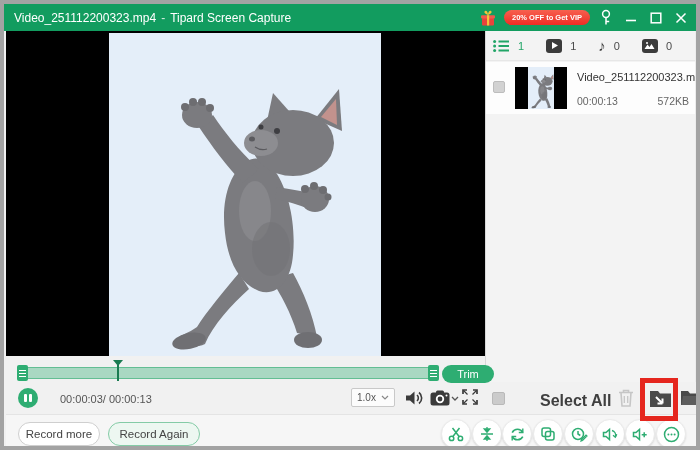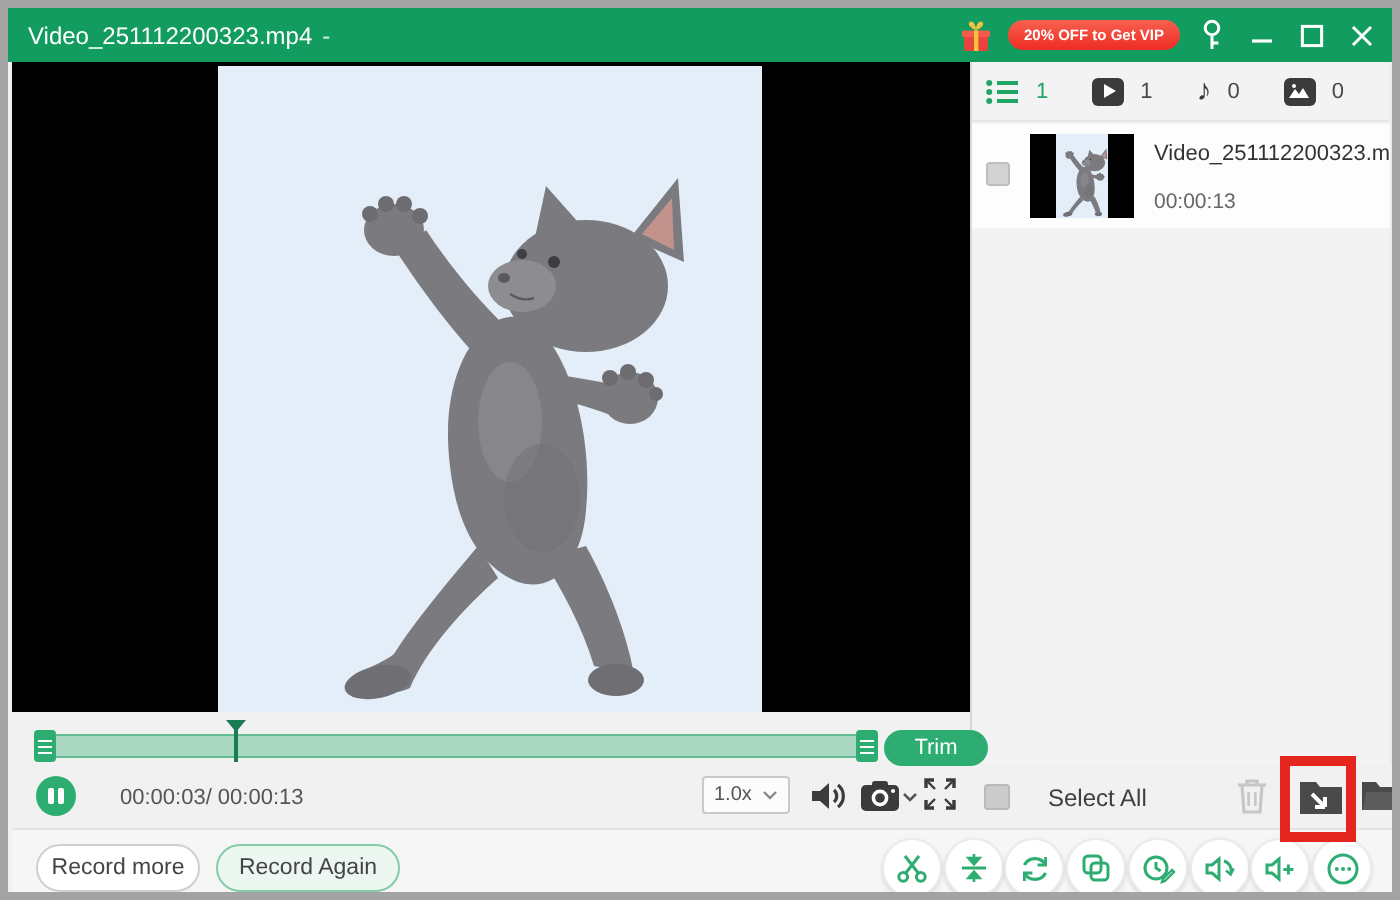--- a/index.html
+++ b/index.html
@@ -69,21 +69,21 @@
   .pause-btn i { display:block; width:2.5px; height:8px; background:#fff; border-radius:1px; }
   .time-display { position:absolute; left:56px; top:389px; font-size:11px; color:#555; }
   .speed-select { position:absolute; left:347px; top:384px; width:44px; height:19px; background:#fcfcfc;
                   border:1px solid #c9c9c9; border-radius:2px; display:flex; align-items:center;
                   justify-content:space-between; padding:0 5px; font-size:10px; color:#555; }
   .ctl-icon { position:absolute; display:flex; align-items:center; justify-content:center; }
 
   
   .selall-check { position:absolute; left:488px; top:388px; width:13px; height:13px;
                   background:#cbcbcb; border:1px solid #b9b9b9; border-radius:2px; }
-  .selall-label { position:absolute; left:520px; top:388px; font-size:12px; color:#3f3f3f; }
+  .selall-label { position:absolute; left:536px; top:388px; font-size:16px; color:#3f3f3f;font-weight:bold; }
   .highlight-box { position:absolute; left:636px; top:374px; width:38px; height:43px;
                    border:5px solid #e5261e; z-index:6; }
 
   
   .toolbar-strip { position:absolute; left:2px; top:410px; width:696px; height:38px;
                    background:#f6f6f6; border-top:1px solid #e4e4e4; }
   .pill-btn { position:absolute; height:24px; border-radius:12px; display:flex; align-items:center;
               justify-content:center; font-size:11.5px; color:#444; }
   .pill-btn.plain { left:14px; top:418px; width:82px; background:#fff; border:1px solid #cfcfcf; }
   .pill-btn.green { left:104px; top:418px; width:92px; background:#edf7f1; border:1px solid #84cba6; }
@@ -130,20 +130,21 @@
       <path d="M146 114 q6 4 12 2" stroke="#5a5a5e" stroke-width="1.2" fill="none"></path>
     </g>
   </defs>
 </svg>
 
 <div class="window">
 
   <div class="titlebar">
     <span class="title-text">Video_251112200323.mp4</span>
     <span class="sep">-</span>
+    <span class="title-text">Tipard Screen Capture</span>
     <div class="tb-right">
       <span class="tb-btn">
         <svg width="18" height="18" viewBox="0 0 18 18">
           <rect x="3" y="9" width="12" height="7.5" rx="1" fill="#e8433c"></rect>
           <rect x="2" y="6.2" width="14" height="3.4" rx="1" fill="#f25a4c"></rect>
           <rect x="8" y="6.2" width="2.2" height="10.3" fill="#f5c33b"></rect>
           <path d="M9 6 C6 5 4.5 3 6 2 C7.5 1 9 3.5 9 6 C9 3.5 10.5 1 12 2 C13.5 3 12 5 9 6 Z" fill="#f5c33b"></path>
         </svg>
       </span>
       <span class="promo-pill">20% OFF to Get VIP</span>
@@ -217,20 +218,21 @@
 
     <div class="media-item">
       <span class="item-check"></span>
       <div class="thumb">
         <svg viewBox="0 0 272 322" width="26" height="42" preserveAspectRatio="xMidYMid slice">
           <use href="#catfig"></use>
         </svg>
       </div>
       <span class="item-name">Video_251112200323.mp4</span>
       <span class="item-dur">00:00:13</span>
+      <span class="item-size">572KB</span>
     </div>
 
     <div class="scroll-track">
       <div class="scroll-thumb"></div>
     </div>
   </div>
 
   <div class="trim-bar"></div>
   <div class="trim-handle" style="left:13px">
       <i></i>

